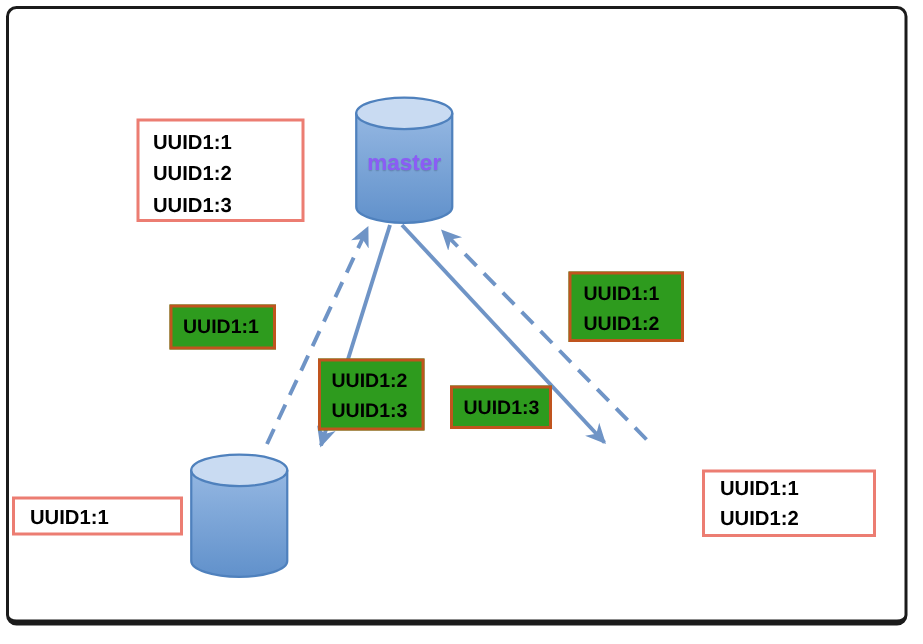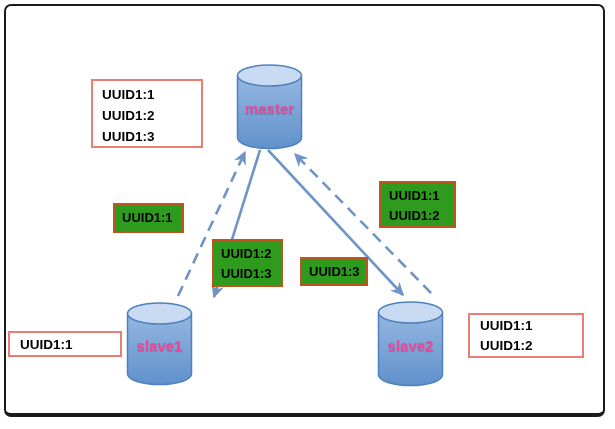--- a/index.html
+++ b/index.html
@@ -16,21 +16,21 @@
     position:absolute;left:0;top:14px;width:100%;text-align:center;
     font-size:29px;font-weight:bold;color:var(--title_gray);
     letter-spacing:0.5px;
   }
   svg.overlay{position:absolute;left:0;top:0;width:615px;height:429px;pointer-events:none;}
   .arrow{stroke:var(--arrow_blue);stroke-width:2.6;fill:none;}
   .dashed{stroke-dasharray:11 7;}
   .cyl{position:absolute;}
   .cyl-label{
     position:absolute;left:0;right:0;top:50%;transform:translateY(-40%);
-    text-align:center;color:#ec4899;font-weight:bold;font-size:15px;
+    text-align:center;color:#8b5cf6;font-weight:bold;font-size:15px;
     text-shadow:0 1px 1px rgba(0,0,0,0.2);
   }
   .rbox{
     position:absolute;box-sizing:border-box;background:#ffffff;
     border:2px solid var(--red_box_border);
     font-size:13.5px;font-weight:bold;color:#000000;
   }
   .rbox span{display:block;}
   .gbox{
     position:absolute;box-sizing:border-box;
@@ -77,36 +77,22 @@
     <svg width="67" height="84" viewBox="0 0 67 84">
       <defs>
         <linearGradient id="cg-s1" x1="0" y1="0" x2="0" y2="1">
           <stop offset="0" style="stop-color:var(--cylinder_body_light)"></stop>
           <stop offset="1" style="stop-color:var(--cylinder_body_dark)"></stop>
         </linearGradient>
       </defs>
       <path d="M1.5,11.5 L1.5,72 A32,10.5 0 0 0 65.5,72 L65.5,11.5 z" fill="url(#cg-s1)" style="stroke:var(--cylinder_stroke)" stroke-width="1.5" stroke-linejoin="round"></path>
       <ellipse cx="33.5" cy="11.5" rx="32" ry="10.5" style="fill:var(--cylinder_top_fill);stroke:var(--cylinder_stroke)" stroke-width="1.5"></ellipse>
     </svg>
-    <span class="cyl-label">slave1</span>
   </div>
 
-  <div class="cyl" style="left:377px;top:301px;width:67px;height:86px">
-    <svg width="67" height="86" viewBox="0 0 67 86">
-      <defs>
-        <linearGradient id="cg-s2" x1="0" y1="0" x2="0" y2="1">
-          <stop offset="0" style="stop-color:var(--cylinder_body_light)"></stop>
-          <stop offset="1" style="stop-color:var(--cylinder_body_dark)"></stop>
-        </linearGradient>
-      </defs>
-      <path d="M1.5,11.5 L1.5,74 A32,10.5 0 0 0 65.5,74 L65.5,11.5 z" fill="url(#cg-s2)" style="stroke:var(--cylinder_stroke)" stroke-width="1.5" stroke-linejoin="round"></path>
-      <ellipse cx="33.5" cy="11.5" rx="32" ry="10.5" style="fill:var(--cylinder_top_fill);stroke:var(--cylinder_stroke)" stroke-width="1.5"></ellipse>
-    </svg>
-    <span class="cyl-label">slave2</span>
-  </div>
 
   <div class="rbox" style="left:91px;top:79px;width:112px;height:69px;padding:3px 0 0 9px;line-height:21px">
     <span>UUID1:1</span>
     <span>UUID1:2</span>
     <span>UUID1:3</span>
   </div>
 
   <div class="rbox" style="left:8px;top:331px;width:114px;height:26px;padding:0 0 0 10px;line-height:23px">
     <span>UUID1:1</span>
   </div>

